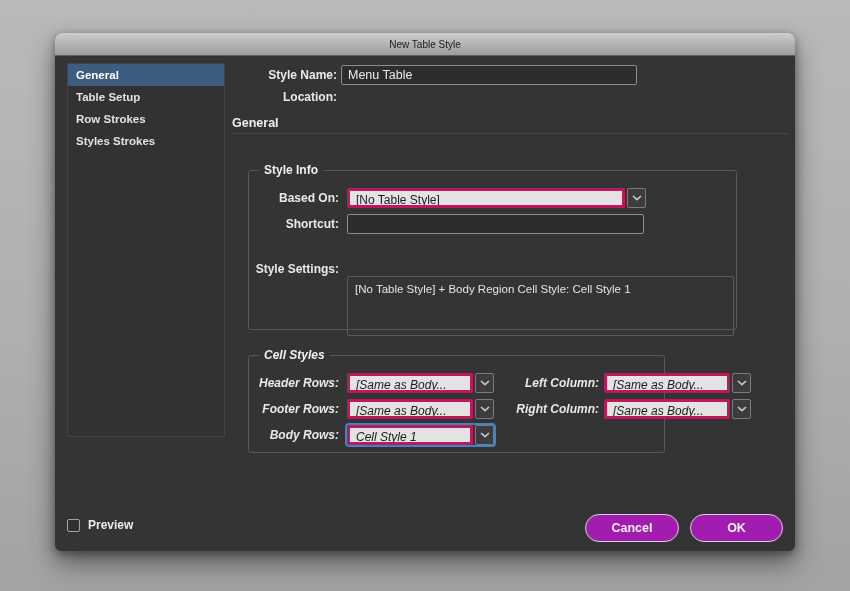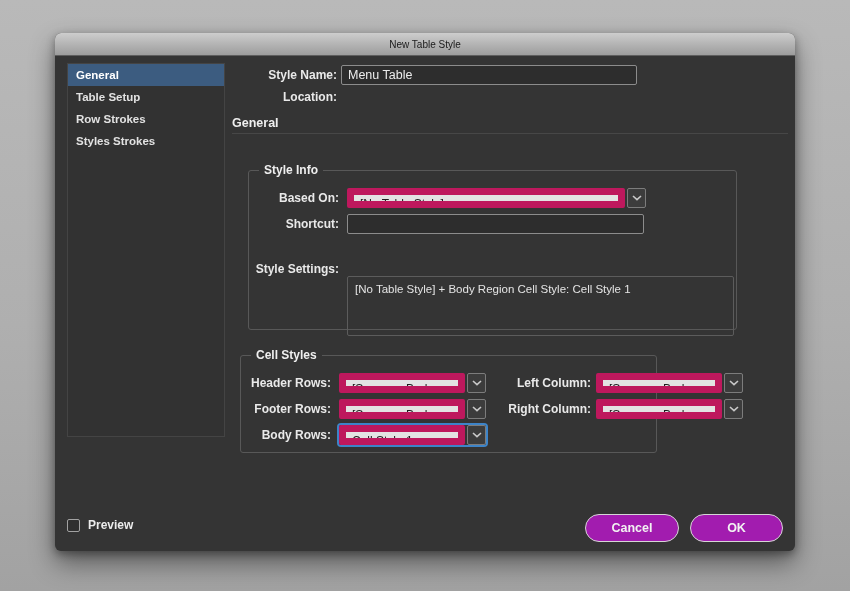--- a/index.html
+++ b/index.html
@@ -28,21 +28,21 @@
   .dark-input{position:absolute;background:#2d2d2d;border:1px solid #8c8c8c;border-radius:2px;
               box-sizing:border-box;color:#ececec;font-size:12.5px;padding:0 6px;
               font-family:"Liberation Sans", sans-serif;outline:none;height:20px;}
   
   .group{position:absolute;border:1px solid #585858;border-radius:3px;box-sizing:border-box;}
   .group-label{position:absolute;top:-8px;left:10px;background:var(--dialog-bg,#343434);
                padding:0 5px;font-size:12px;font-weight:700;color:#efefef;line-height:15px;}
   
   .combo{position:absolute;display:flex;height:20px;border-radius:2px;}
   .combo.focused{box-shadow:0 0 0 2px var(--focus-blue,#3d84c8);}
-  .combo-field{background:#e3e3e3;border:7px solid #be185d;border-radius:2px;box-sizing:border-box;
+  .combo-field{background:#e3e3e3;border:3px solid #be185d;border-radius:2px;box-sizing:border-box;
                color:#1c1c1c;font-size:12px;line-height:18px;padding:0 6px;overflow:hidden;white-space:nowrap;}
   .combo-field.w-small{width:126px;}
   .combo-field.w-wide{width:278px;}
   .combo-btn{width:19px;margin-left:2px;background:#3c3c3c;border:1px solid #7c7c7c;border-radius:2px;
              box-sizing:border-box;display:flex;align-items:center;justify-content:center;}
   
   .settings-box{position:absolute;border:1px solid #5c5c5c;border-radius:2px;box-sizing:border-box;
                 color:#e4e4e4;font-size:11.5px;line-height:14px;padding:5px 7px;}
   
   .checkbox{position:absolute;left:12px;top:486px;width:13px;height:13px;background:#2f2f2f;
@@ -92,21 +92,21 @@
         </div>
       </div>
 
       <div class="lbl" style="left:0;top:43px;width:90px;">Shortcut:</div>
       <input class="dark-input" style="left: 98px; top: 43px; width: 297px;" value="">
 
       <div class="lbl" style="left:0;top:88px;width:90px;">Style Settings:</div>
       <div class="settings-box" style="left:98px;top:105px;width:387px;height:60px;">[No Table Style] + Body Region Cell Style: Cell Style 1</div>
     </div>
 
-    <div class="group" style="left:185px;top:322px;width:417px;height:98px;">
+    <div class="group" style="left:193px;top:322px;width:417px;height:98px;font-style:italic;">
       <div class="group-label">Cell Styles</div>
 
       <div class="lbl" style="left:0;top:17px;width:90px;">Header Rows:</div>
       <div class="combo" style="left:98px;top:17px;">
         <div class="combo-field w-small">[Same as Body...</div>
         <div class="combo-btn">
           <svg width="10" height="6" viewBox="0 0 10 6">
               <polyline points="1,1 5,4.6 9,1" fill="none" stroke="#c9c9c9" stroke-width="1.6"></polyline>
             </svg>
         </div>

